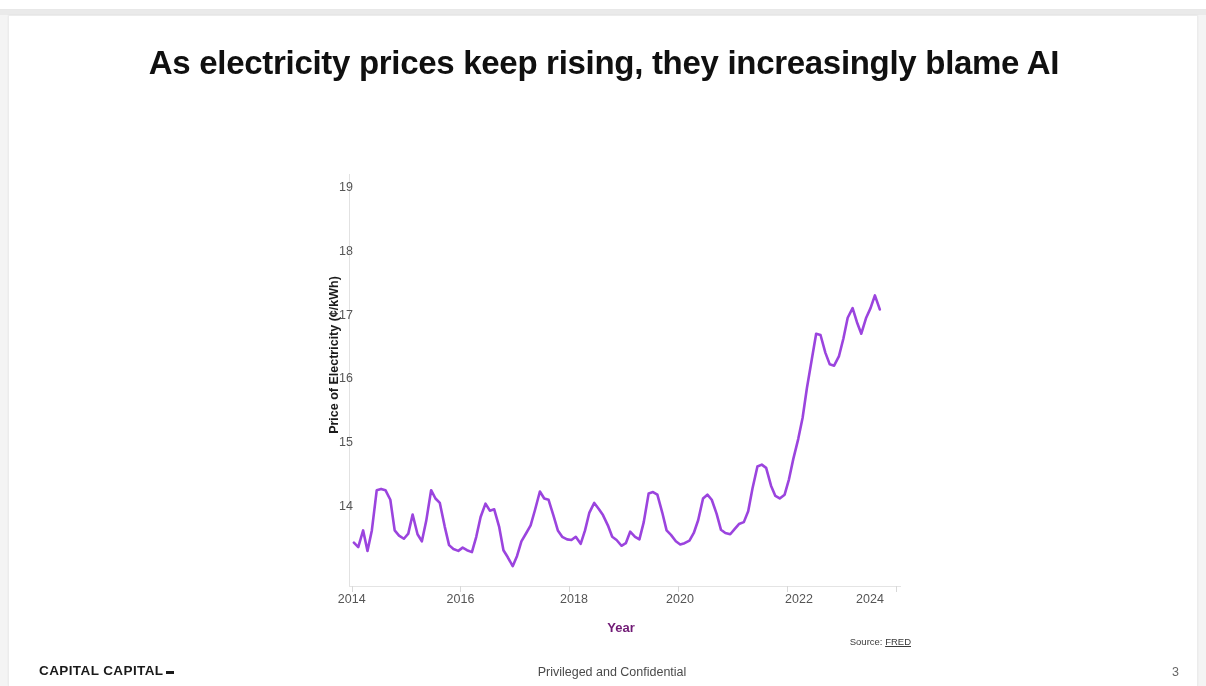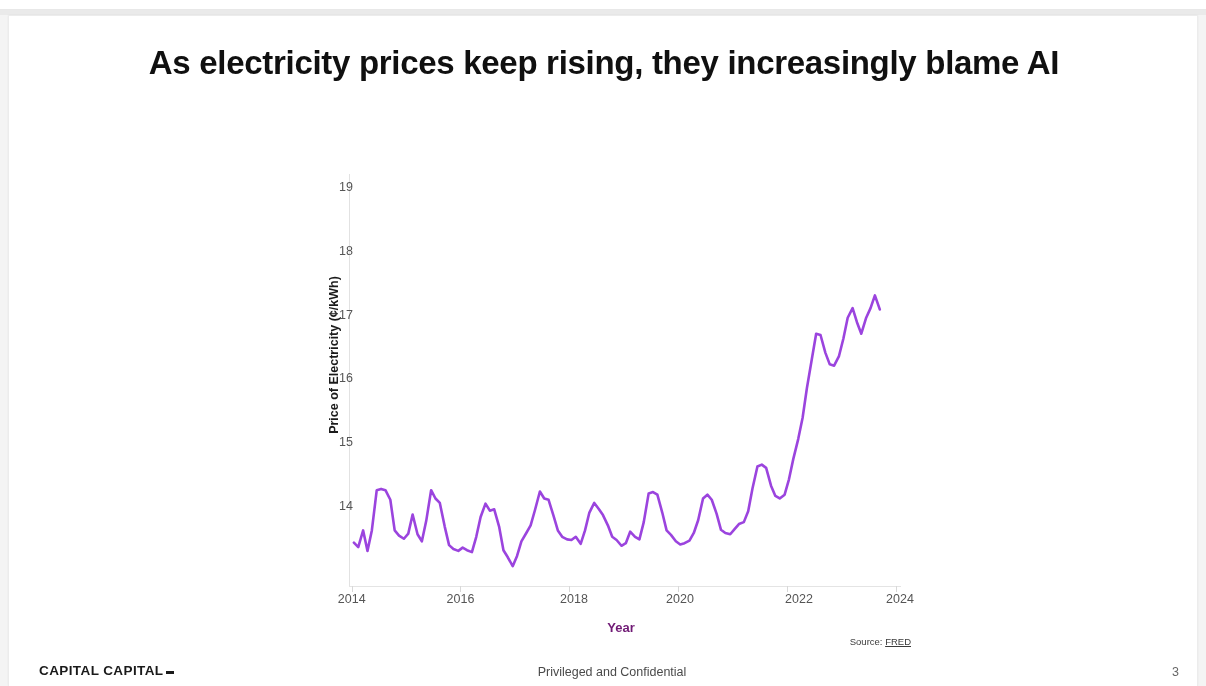--- a/index.html
+++ b/index.html
@@ -211,21 +211,21 @@
             <div class="xtick" style="left: 10.7192px;">2014</div>
             <div class="xtick-mark" style="left: 10.7192px;"></div>
             <div class="xtick" style="left: 119.488px;">2016</div>
             <div class="xtick-mark" style="left: 119.488px;"></div>
             <div class="xtick" style="left: 233px;">2018</div>
             <div class="xtick-mark" style="left: 228.256px;"></div>
             <div class="xtick" style="left: 339px;">2020</div>
             <div class="xtick-mark" style="left: 337.025px;"></div>
             <div class="xtick" style="left: 458px;">2022</div>
             <div class="xtick-mark" style="left: 445.793px;"></div>
-            <div class="xtick" style="left: 559px;">2024</div>
+            <div class="xtick" style="left: 529px;">2024</div>
             <div class="xtick-mark" style="left: 554.562px;"></div>
           </div>
         <svg class="series" id="series-svg" width="560" height="430">
             <path d="M12.89 374.56 L17.25 379.04 L22.14 362.43 L26.49 382.87 L30.84 362.43 L35.74 322.19 L40.09 320.91 L44.44 322.19 L49.33 331.77 L53.68 362.43 L58.03 367.54 L62.93 370.73 L67.28 365.62 L71.63 346.46 L76.52 366.26 L80.87 373.29 L85.23 352.85 L90.12 322.19 L94.47 330.49 L98.82 334.96 L103.72 358.60 L108.07 377.12 L112.42 380.95 L117.31 382.87 L121.66 379.67 L126.01 382.23 L130.91 384.15 L135.26 368.82 L139.61 349.01 L144.50 335.60 L148.86 342.63 L153.21 341.35 L158.10 358.60 L162.45 382.23 L166.80 389.26 L171.70 398.20 L176.05 387.98 L180.40 373.29 L185.29 364.98 L189.64 357.32 L193.99 341.99 L198.89 323.46 L203.24 330.49 L207.59 331.77 L212.48 347.74 L216.84 362.43 L221.19 368.82 L226.08 371.37 L230.43 372.01 L234.78 368.82 L239.68 375.84 L244.03 362.43 L248.38 344.54 L253.27 334.96 L257.62 340.71 L261.97 347.10 L266.87 357.32 L271.22 368.82 L275.57 372.01 L280.47 377.76 L284.82 375.20 L289.17 363.71 L294.06 368.82 L298.41 371.37 L302.76 354.12 L307.66 325.38 L312.01 324.10 L316.36 326.66 L321.25 344.54 L325.60 362.43 L329.95 366.90 L334.85 373.29 L339.20 376.48 L343.55 375.20 L348.45 372.65 L352.80 364.98 L357.15 352.21 L362.04 330.49 L366.39 326.66 L370.74 331.77 L375.64 345.82 L379.99 361.79 L384.34 364.98 L389.23 366.26 L393.58 361.15 L397.93 356.04 L402.83 354.12 L407.18 343.27 L411.53 320.27 L416.43 298.55 L420.78 296.64 L425.13 299.83 L430.02 317.71 L434.37 327.93 L438.72 330.49 L443.62 326.66 L447.97 311.33 L452.32 290.89 L457.21 271.09 L461.56 250.01 L465.92 219.98 L470.81 191.24 L475.16 165.69 L479.51 166.97 L484.41 184.85 L488.76 196.35 L493.11 197.63 L498.00 188.05 L502.35 170.80 L506.70 149.72 L511.60 140.14 L515.95 154.19 L520.30 165.69 L525.19 149.72 L529.54 140.14 L533.90 127.36 L538.79 141.42" fill="none" stroke="#9b44de" stroke-width="2.6" stroke-linejoin="round" stroke-linecap="round"></path>
           </svg>
       </div>
 
       <div class="x-axis-label">Year</div>
 
       <div class="source-note">

